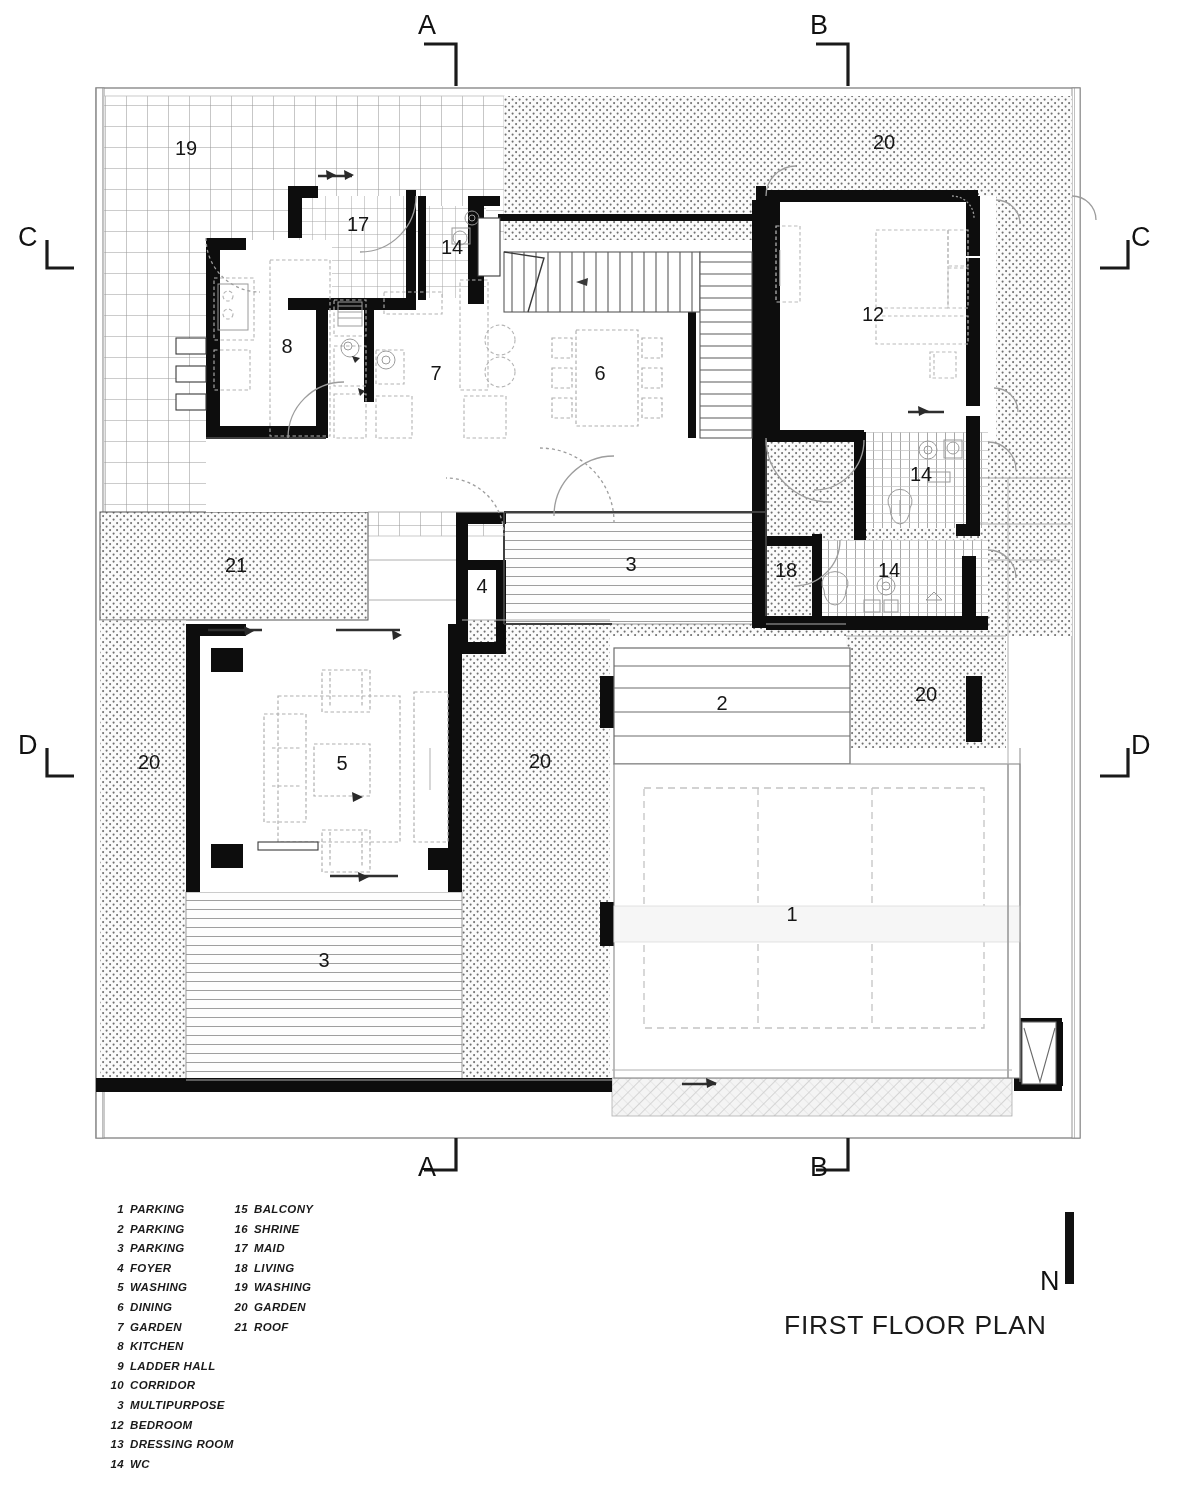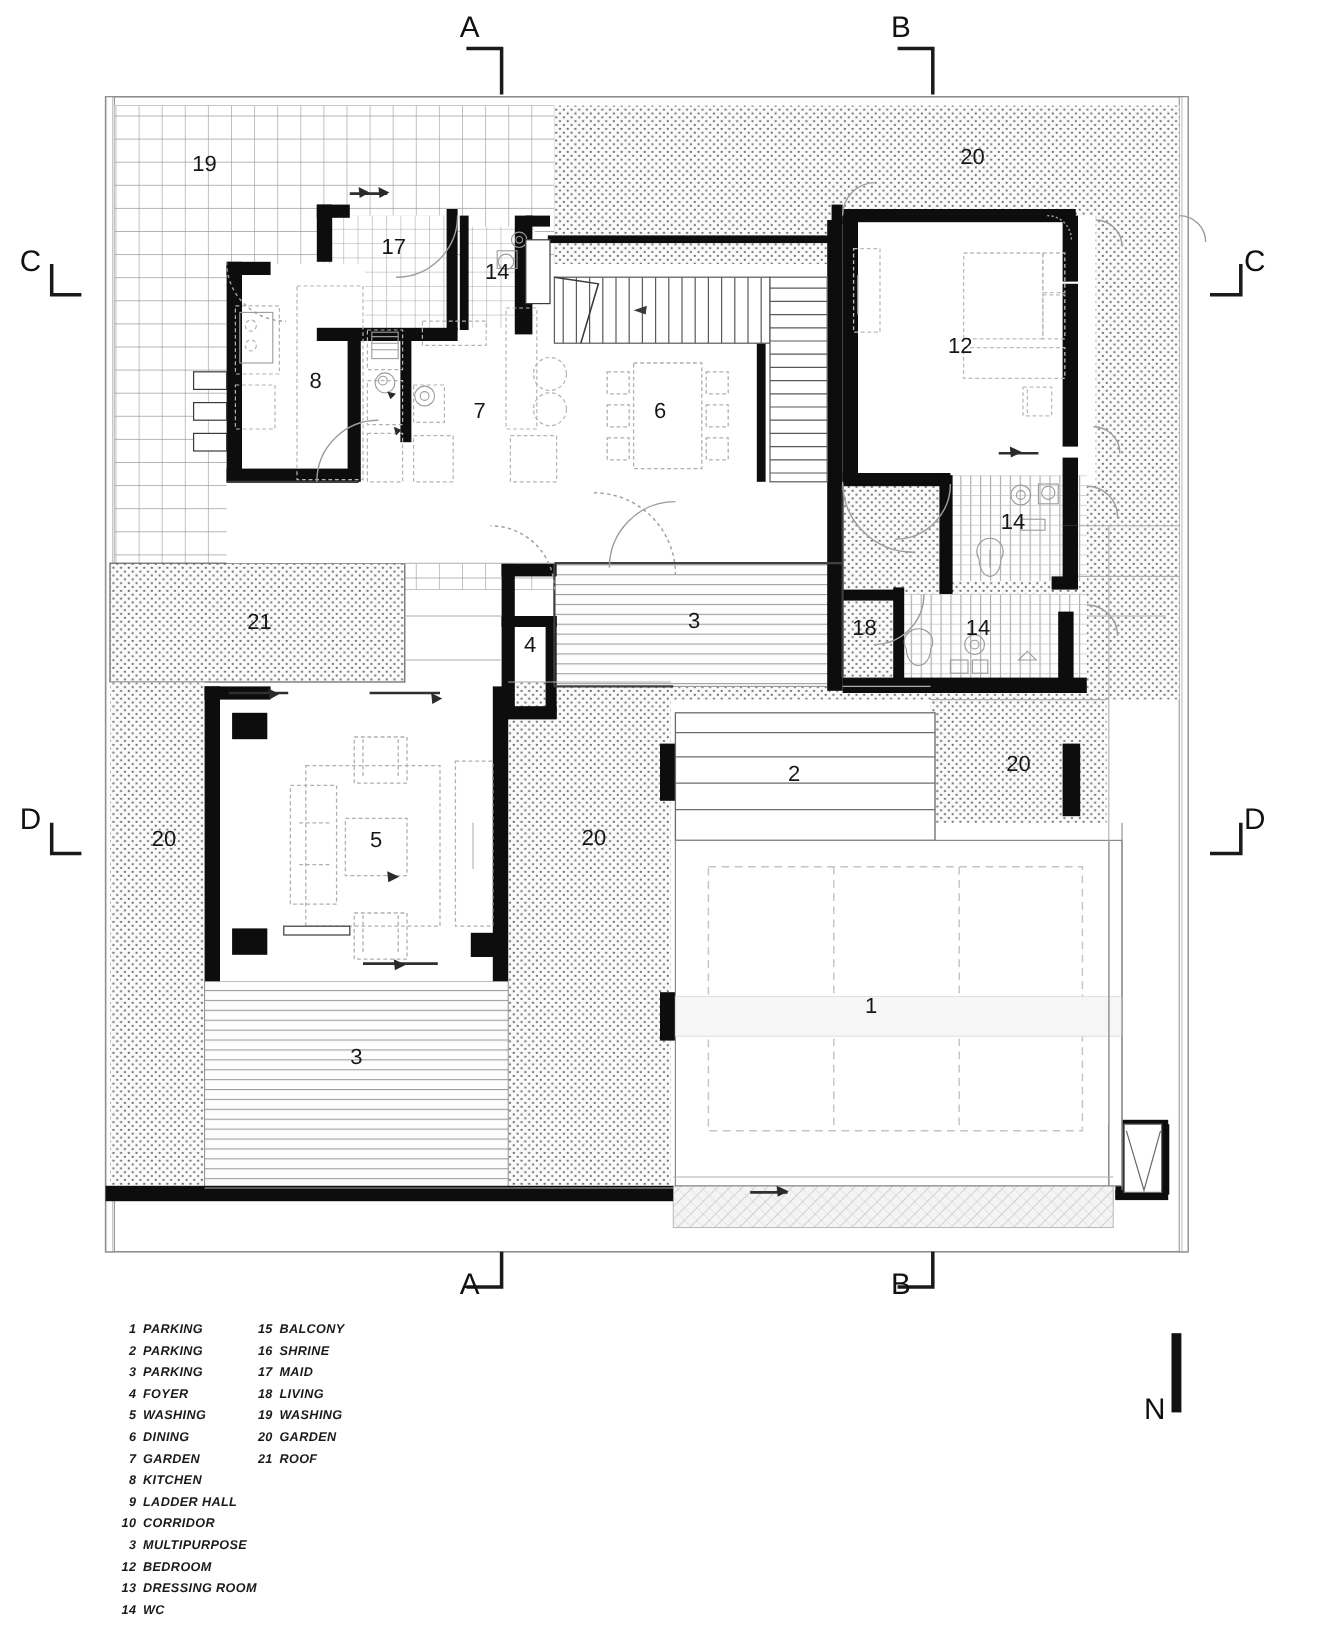--- a/index.html
+++ b/index.html
@@ -501,18 +501,19 @@
         <div class="row"><span class="num">15</span><span>BALCONY</span></div>
         <div class="row"><span class="num">16</span><span>SHRINE</span></div>
         <div class="row"><span class="num">17</span><span>MAID</span></div>
         <div class="row"><span class="num">18</span><span>LIVING</span></div>
         <div class="row"><span class="num">19</span><span>WASHING</span></div>
         <div class="row"><span class="num">20</span><span>GARDEN</span></div>
         <div class="row"><span class="num">21</span><span>ROOF</span></div>
       </div>
   </div>
 
+  <div class="title">FIRST FLOOR PLAN</div>
   <div class="northwrap">
     <div class="northbar"></div>
     <div class="northN">N</div>
   </div>
 
 </div>
 
 </body></html>

